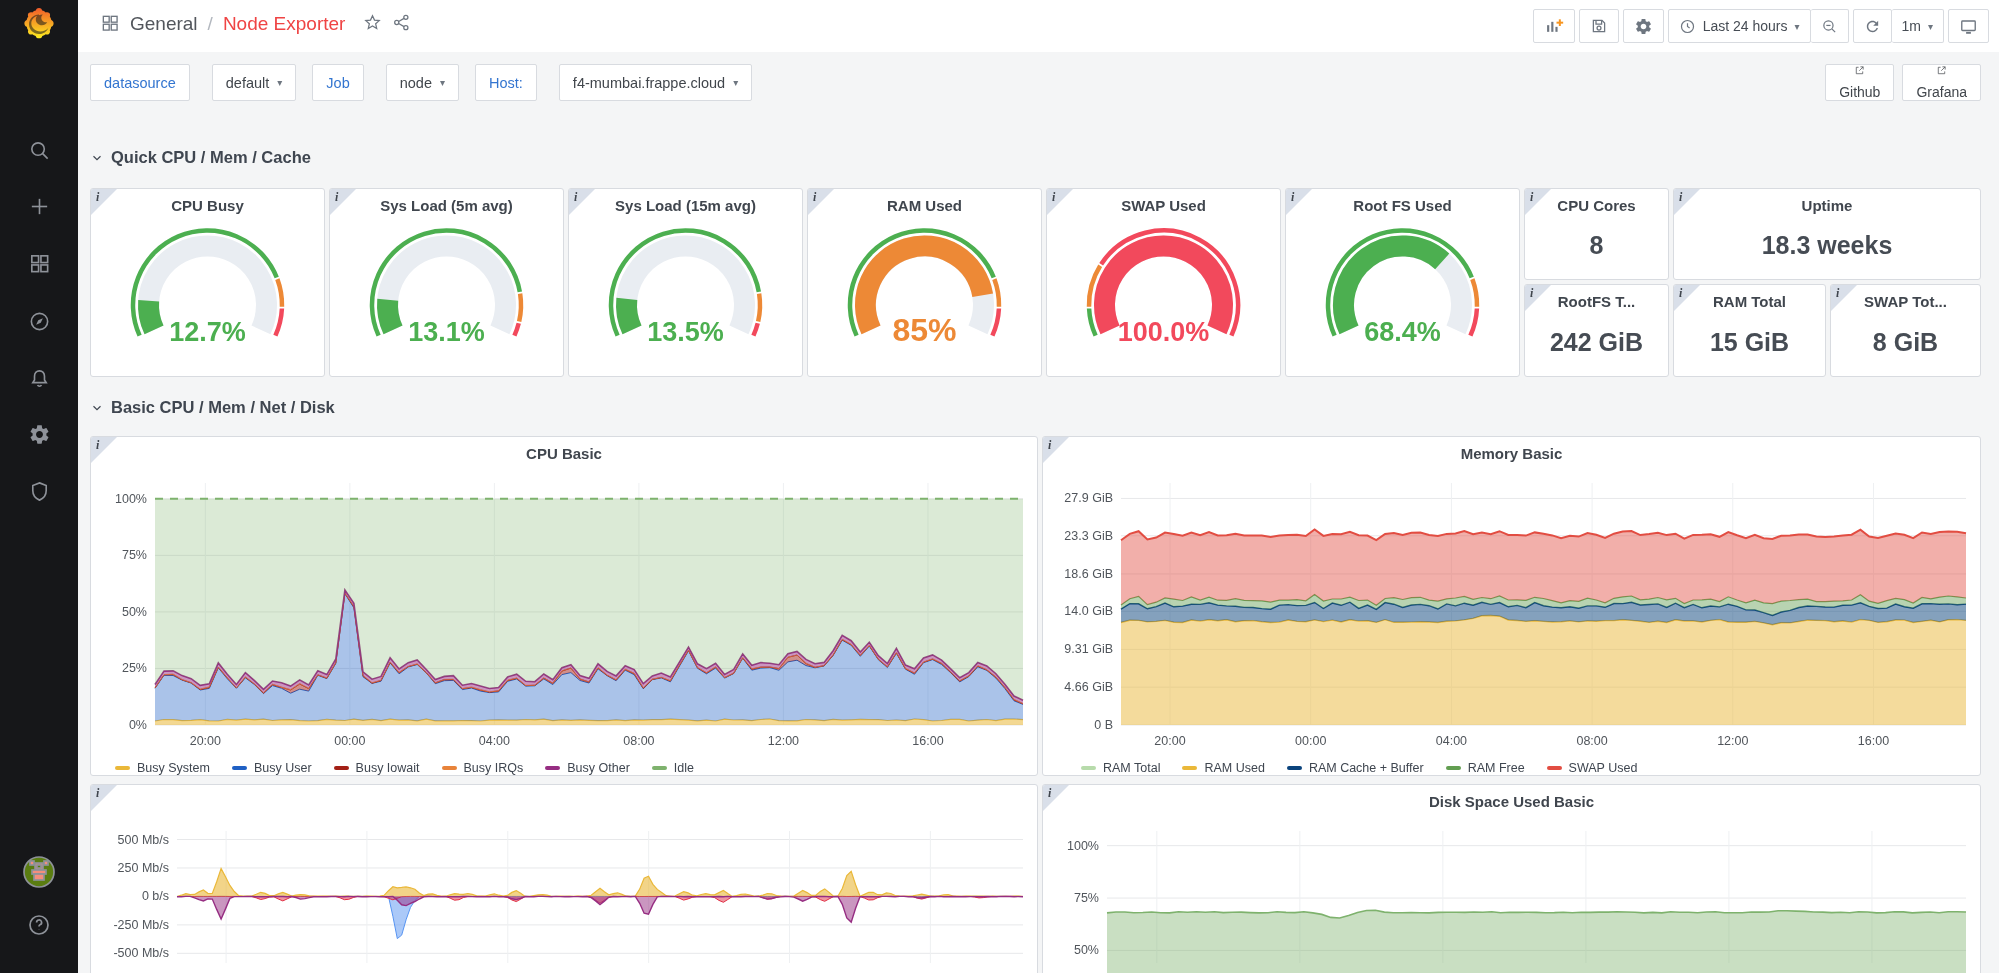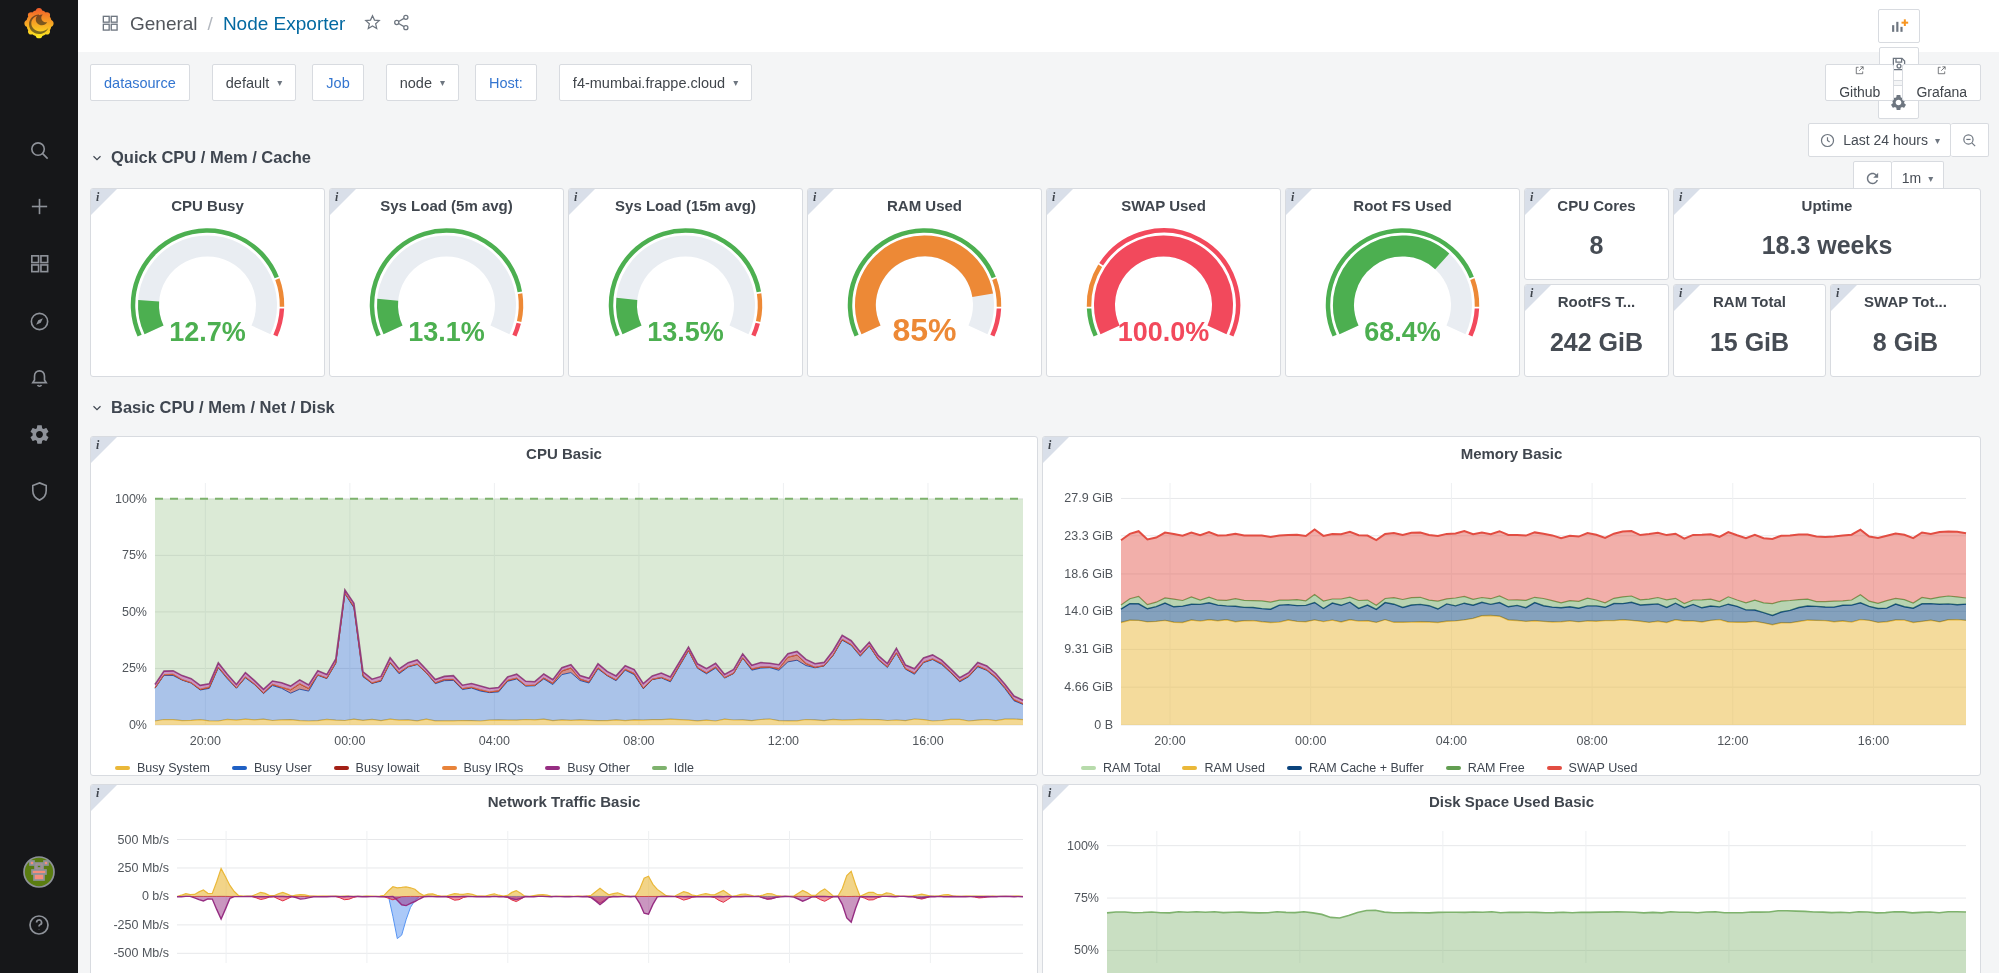--- a/index.html
+++ b/index.html
@@ -10,25 +10,25 @@
   #sidebar { position:absolute; left:0; top:0; width:78px; height:973px; background:#161719; z-index:30; }
   .side-icon { position:absolute; left:0; width:78px; height:44px; display:flex; align-items:center; justify-content:center; cursor:pointer; }
   .side-icon svg { stroke:#8e9299; fill:none; stroke-width:1.7; }
   #grafana-logo { position:absolute; left:19px; top:6px; width:40px; height:40px; }
 
   
   #topnav { position:absolute; left:78px; top:0; width:1921px; height:52px; background:#ffffff; }
   #breadcrumb { position:absolute; left:22px; top:13px; display:flex; align-items:flex-start; gap:10px; font-size:19px; }
   #breadcrumb .crumb { color:#52565c; cursor:pointer; }
   #breadcrumb .sep { color:#b3b8bf; }
-  #breadcrumb .title { color:#0369a1; cursor:pointer; }
+  #breadcrumb .title { color:#ef4444; cursor:pointer; }
   .nav-mini-icon { display:flex; align-items:center; cursor:pointer; }
   .nav-mini-icon svg { stroke:#6e7680; fill:none; stroke-width:1.6; }
 
-  #toolbar { position:absolute; right:10px; top:9px; display:flex; gap:4px; align-items:center;flex-direction:column; }
+  #toolbar { position:absolute; right:10px; top:9px; display:flex; gap:4px; align-items:center; }
   .tb-btn { height:34px; background:#fff; border:1px solid #d8dbe0; border-radius:2px;
     display:flex; align-items:center; justify-content:center; padding:0 10px; gap:7px;
     font-size:14px; color:#464c54; cursor:pointer; white-space:nowrap; }
   .tb-group { display:flex; }
   .tb-group .tb-btn + .tb-btn { border-left:none; }
   .tb-btn svg { stroke:#6e7680; fill:none; stroke-width:1.7; }
   .caret { font-size:10px; color:#6e7680; }
 
   
   .pill { height:37px; background:#fff; border:1px solid #d8dbe0; border-radius:2px;
@@ -534,21 +534,20 @@
         <div class="legend-item">
           <span class="legend-swatch" style="background: rgb(226, 77, 66);"></span>
           <span>SWAP Used</span>
         </div>
       </div>
     </div>
     <div class="panel" style="left: 90px; top: 784px; width: 948px; height: 230px;">
       <div class="info-corner">
         <span>i</span>
       </div>
-      <div class="panel-title">Network Traffic Basic</div>
       <svg width="946" height="230" style="position:absolute; left:0; top:0">
         <line x1="86" x2="932" y1="54.53448275862069" y2="54.53448275862069" stroke="#e7e8ea" stroke-width="1"></line>
         <line x1="86" x2="932" y1="82.98275862068965" y2="82.98275862068965" stroke="#e7e8ea" stroke-width="1"></line>
         <line x1="86" x2="932" y1="111.43103448275862" y2="111.43103448275862" stroke="#e7e8ea" stroke-width="1"></line>
         <line x1="86" x2="932" y1="139.87931034482756" y2="139.87931034482756" stroke="#e7e8ea" stroke-width="1"></line>
         <line x1="86" x2="932" y1="168.32758620689657" y2="168.32758620689657" stroke="#e7e8ea" stroke-width="1"></line>
         <line x1="135.068" x2="135.068" y1="46" y2="178" stroke="#eef0f2" stroke-width="1"></line>
         <line x1="275.927" x2="275.927" y1="46" y2="178" stroke="#eef0f2" stroke-width="1"></line>
         <line x1="416.786" x2="416.786" y1="46" y2="178" stroke="#eef0f2" stroke-width="1"></line>
         <line x1="557.645" x2="557.645" y1="46" y2="178" stroke="#eef0f2" stroke-width="1"></line>

